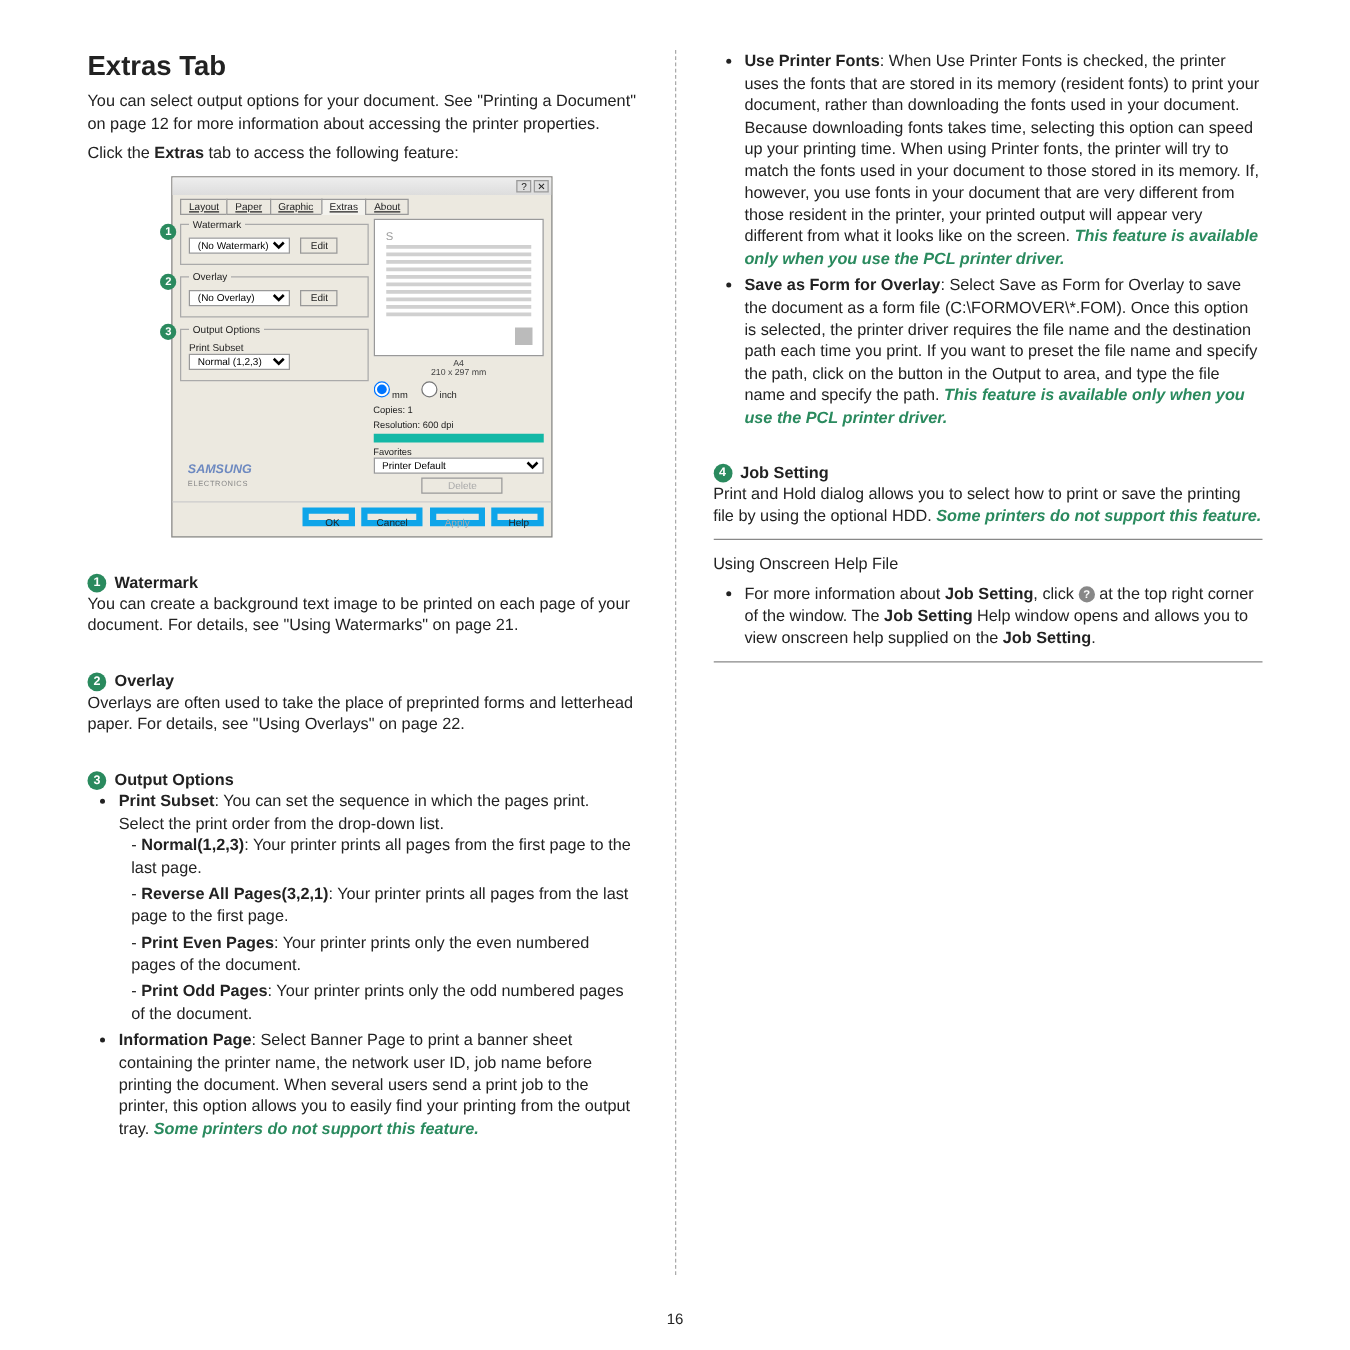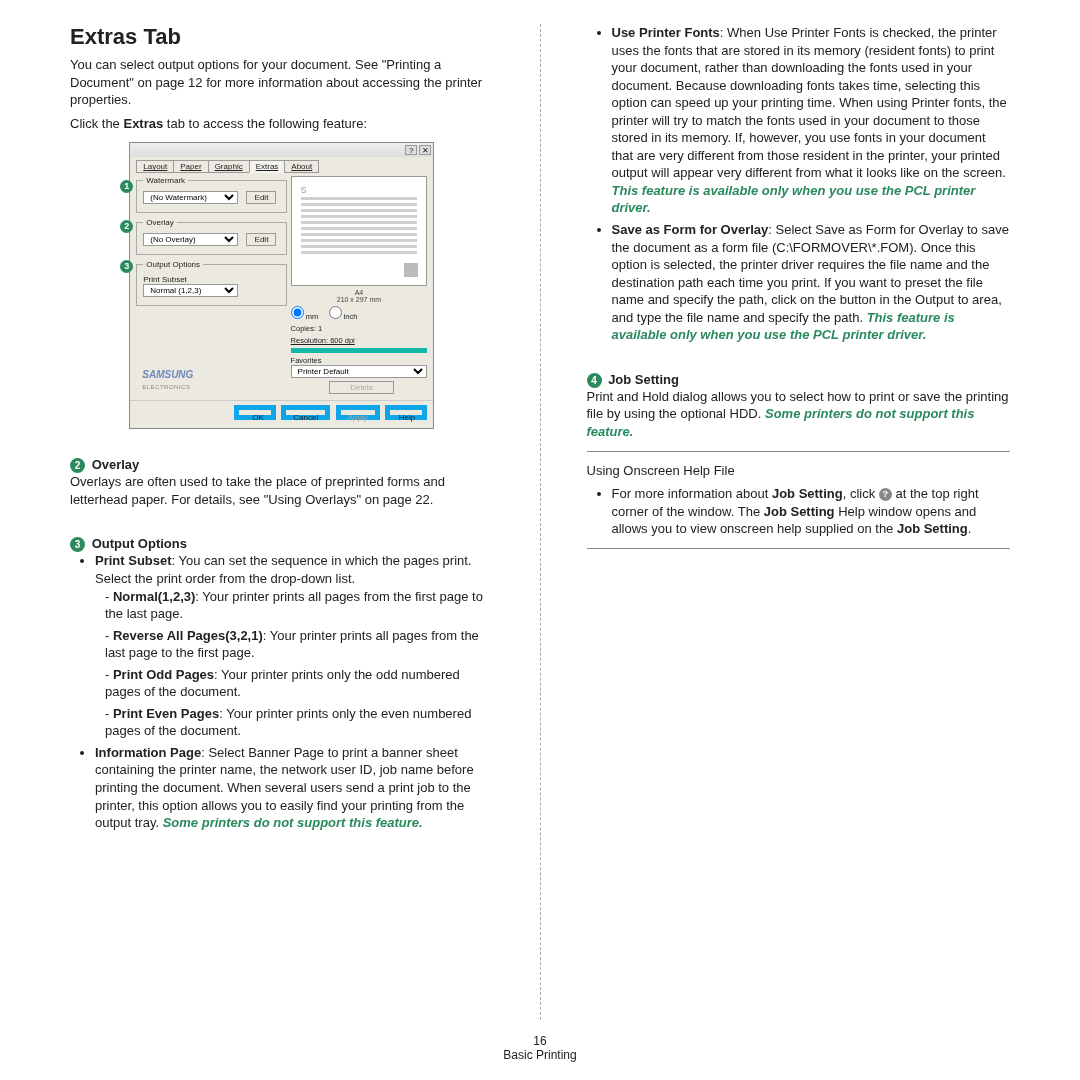--- a/index.html
+++ b/index.html
@@ -7,22 +7,22 @@
     font-family: Verdana, Arial, sans-serif;
     width: 1080px;
     height: 1080px;
     background: #fff;
     position: relative;
     font-size: 13px;
     color: #222;
   }
   .page {
     display: flex;
-    padding: 24px 45px 0 45px;
-    gap: 16px;
+    padding: 40px 45px 0 45px;
+    gap: 0;
     height: 1020px;
   }
   .col {
     flex: 1;
     padding: 0 25px;
   }
   .divider {
     width: 0;
     border-left: 1px dashed #aaa;
     margin: 0 5px;
@@ -97,21 +97,21 @@
   }
   .titlebar .tbtn { width: 12px; height: 10px; background:#ddd; border:1px solid #999; font-size:8px; text-align:center; line-height:9px;}
   .tabs { display: flex; margin-left: 6px; margin-top: 3px; font-size: 8px; }
   .tabs span { border: 1px solid #999; padding: 1px 6px; background: #ece9e0; margin-right: -1px; text-decoration: underline; }
   .tabs span.active { background:#f4f3ee; border-bottom-color:#f4f3ee; }
   .dialog-body { display: flex; padding: 3px 6px 6px 6px; gap:4px;}
   .dialog-left { flex: 1.1; display: flex; flex-direction: column; gap:5px; position:relative;}
   .dialog-right { flex: 1; font-size:8px;}
   fieldset { border: 1px solid #aaa; padding: 6px 6px 8px 6px; font-size:8px;}
   legend { padding: 0 3px; font-size:8px; }
-  select.d, input.d { width: 95px; font-size:8px; border:1px solid #999; background:#fff; height:13px; padding-left:2px;}
+  select.d, input.d { width: 81px; font-size:8px; border:1px solid #999; background:#fff; height:13px; padding-left:2px;}
   .ebtn { display:inline-block; width:30px; border:1px solid #999; background:#ece9e0; font-size:8px; text-align:center; height:13px; line-height:12px; margin-left:6px;}
   .preview { border:1px solid #999; background:#fff; height:110px; padding:6px 9px; position:relative; }
   .preview .ln { height:3px; background:#d0d0d0; margin-bottom:3px;}
   .preview .sq { position:absolute; bottom:8px; right:8px; width:14px; height:14px; background:#bbb;}
   .preview .s { position:absolute; top:8px; left:9px; font-size:9px; color:#999;}
   .paplabel{ text-align:center; font-size:7px; margin-top:3px; color:#444;}
   .rrow { margin-top:3px; font-size:7.5px;}
   .circleptr {
     position:absolute; left:-16px; width:13px; height:13px; border-radius:50%;
     background:#2a8a5e; color:#fff; font-size:9px; text-align:center; line-height:13px; font-weight:bold;
@@ -188,52 +188,57 @@
           </div>
           <div class="paplabel">
             <span>A4</span><br><span>210 x 297 mm</span>
           </div>
           <div class="rrow">
             <input type="radio" checked="" style=""> <span>mm</span>
             &nbsp;&nbsp;&nbsp;
             <input type="radio" style=""> <span>inch</span>
           </div>
           <div class="rrow">Copies: 1</div>
-          <div class="rrow" style="border-bottom:5px solid #14b8a6;padding-bottom:3px;text-decoration:underline;">Resolution: 600 dpi</div>
+          <div class="rrow" style="border-bottom:7px solid #14b8a6;padding-bottom:3px;">Resolution: 600 dpi</div>
           <div class="rrow">Favorites</div>
           <select class="d" style="width:100%"><option>Printer Default</option></select>
           <div style="text-align:center; margin-top:3px;"><span class="ebtn" style="width:65px;color:#aaa;">Delete</span></div>
         </div>
       </div>
       <div class="dbtns">
         <span class="dbtn">OK</span>
         <span class="dbtn">Cancel</span>
         <span class="dbtn" style="color:#aaa;">Apply</span>
         <span class="dbtn">Help</span>
       </div>
     </div>
 
+    <div class="sec">
+      <span class="circ">1</span>
+      <span class="sec-title">Watermark</span>
+      <p>You can create a background text image to be printed on each page of your document. For details, see "Using Watermarks" on page 21.</p>
+    </div>
 
     <div class="sec">
       <span class="circ">2</span>
       <span class="sec-title">Overlay</span>
       <p>Overlays are often used to take the place of preprinted forms and letterhead paper. For details, see "Using Overlays" on page 22.</p>
     </div>
 
     <div class="sec">
       <span class="circ">3</span>
       <span class="sec-title">Output Options</span>
       <ul class="bullets">
         <li>
           <b>Print Subset</b><span>: You can set the sequence in which the pages print. Select the print order from the drop-down list.</span>
           <ul class="dash">
             <li><b>Normal(1,2,3)</b><span>: Your printer prints all pages from the first page to the last page.</span></li>
             <li><b>Reverse All Pages(3,2,1)</b><span>: Your printer prints all pages from the last page to the first page.</span></li>
+            <li><b>Print Even Pages</b><span>: Your printer prints only the even numbered pages of the document.</span></li>
             <li><b>Print Odd Pages</b><span>: Your printer prints only the odd numbered pages of the document.</span></li>
-            <li><b>Print Even Pages</b><span>: Your printer prints only the even numbered pages of the document.</span></li>
           </ul>
         </li>
         <li>
           <b>Information Page</b><span>: Select Banner Page to print a banner sheet containing the printer name, the network user ID, job name before printing the document. When several users send a print job to the printer, this option allows you to easily find your printing from the output tray. </span><span class="italgreen">Some printers do not support this feature.</span>
         </li>
       </ul>
     </div>
   </div>
 
   <div class="divider"></div>
@@ -262,14 +267,13 @@
       <li>
         <span>For more information about </span><b>Job Setting</b><span>, click </span><span class="circ-sm">?</span><span> at the top right corner of the window. The </span><b>Job Setting</b><span> Help window opens and allows you to view onscreen help supplied on the </span><b>Job Setting</b><span>.</span>
       </li>
     </ul>
     <hr>
   </div>
 </div>
 
 <div class="footer">
   <div>16</div>
-  <div>Basic Printing</div>
 </div>
 
 </body></html>

